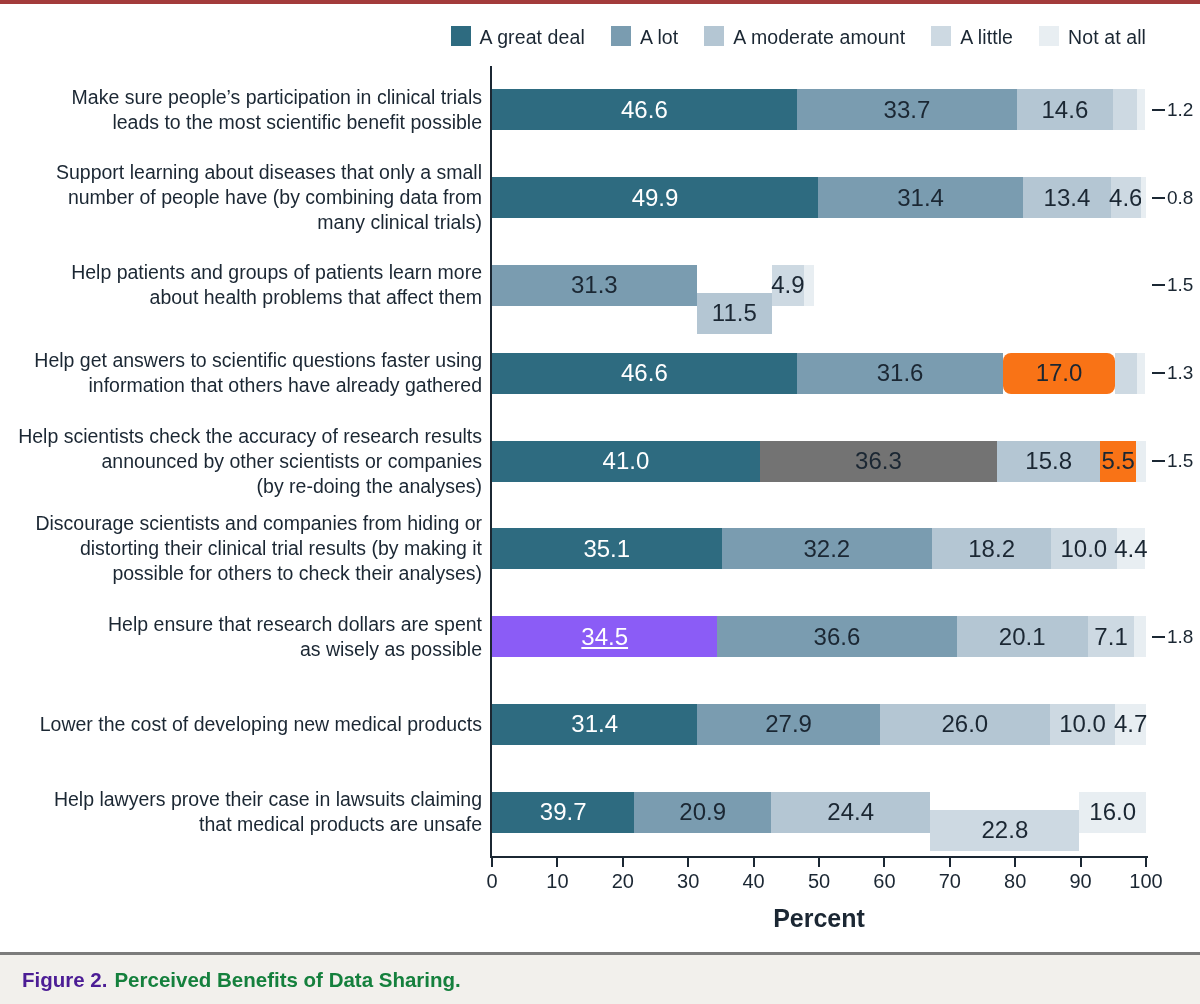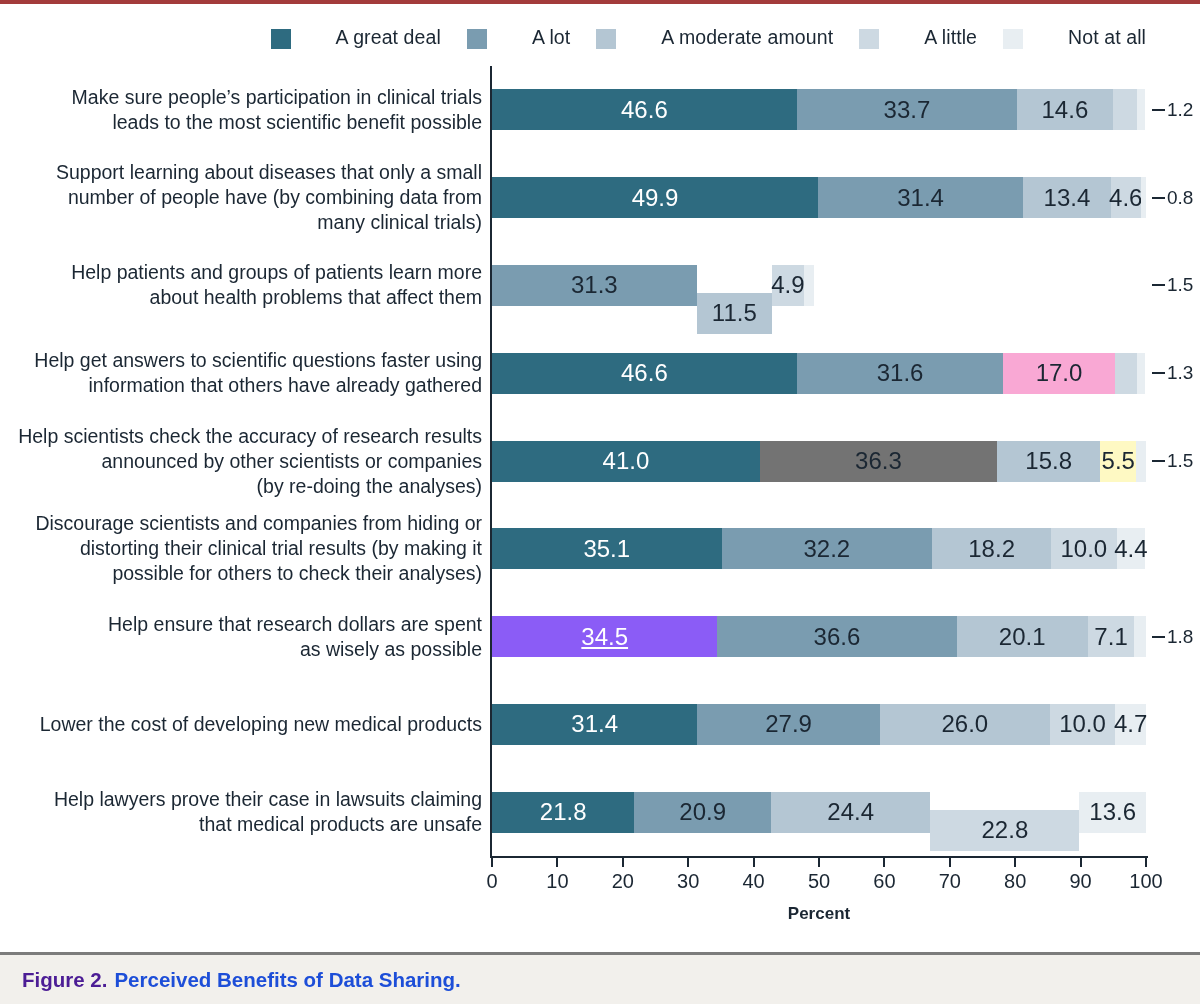--- a/index.html
+++ b/index.html
@@ -18,21 +18,21 @@
   #figure{
     position:absolute;left:0;top:4px;width:1200px;height:946px;
   }
 
   
   #legend{
     position:absolute;left:0;top:22px;width:1200px;
     display:flex;justify-content:flex-end;align-items:center;
     padding-right:54px;box-sizing:border-box;
   }
-  .legend-item{display:flex;align-items:flex-end;margin-left:26px;gap:36px;}
+  .legend-item{display:flex;align-items:flex-start;margin-left:26px;}
   .legend-swatch{width:20px;height:20px;display:inline-block;margin-right:9px;}
   .legend-label{font-size:19.5px;color:#1b2733;letter-spacing:.1px;}
 
   
   #plot{
     position:absolute;
     left:492px;top:62px;
     width:654px;height:790px;
   }
   #axisY{
@@ -75,36 +75,36 @@
   
   #xaxis{position:absolute;left:492px;top:852px;width:654px;height:1px;}
   #xline{position:absolute;left:-2px;top:0;width:658px;height:2px;background:#1b2733;}
   .tick{position:absolute;top:0;width:2px;height:11px;background:#1b2733;}
   .ticklabel{
     position:absolute;top:14px;font-size:20px;color:#1b2733;
     transform:translateX(-50%);white-space:nowrap;
   }
   #xtitle{
     position:absolute;top:900px;left:492px;width:654px;
-    text-align:center;font-size:17px;font-weight:bold;color:#1b2733;
+    text-align:center;font-size:25px;font-weight:bold;color:#1b2733;
   }
 
   
   #capRule{
     position:absolute;left:0;top:952px;width:1200px;height:3px;background:#7c7c7c;
   }
   #caption{
     position:absolute;left:0;top:955px;width:1200px;height:49px;
     background:#f2f0ec;
     display:flex;align-items:center;
     padding-left:22px;box-sizing:border-box;
     font-size:20.5px;font-weight:bold;
   }
   #capNum{color:#4c1d95;margin-right:7px;}
-  #capTxt{color:#1d4ed8;}
+  #capTxt{color:#15803d;}
 </style>
 </head>
 <body>
 
 <div id="topRule"></div>
 
 <div id="figure">
 
   <div id="legend">
       <div class="legend-item">
@@ -166,35 +166,35 @@
         </div>
         <div class="outlabel" style="left: calc(100% + 6px);">
           <span class="leader"></span>
           <span>1.5</span>
         </div>
       </div>
       <div class="row" style="top: 286.722px; height: 41px;">
         <div class="bar">
           <div class="seg dark" style="width: 46.6%; background: rgb(46, 107, 128);">46.6</div>
           <div class="seg light" style="width: 31.6%; background: rgb(122, 156, 176);">31.6</div>
-          <div class="seg light" style="width: 17%; background: #f9a8d4;">17.0</div>
+          <div class="seg light" style="width: 17%; background: #f97316; border-radius: 8px;">17.0</div>
           <div class="seg light" style="width: 3.4%; background: rgb(205, 217, 226);"></div>
           <div class="seg light" style="width: 1.3%; background: rgb(232, 238, 242);"></div>
         </div>
         <div class="outlabel" style="left: calc(100% + 6px);">
           <span class="leader"></span>
           <span>1.3</span>
         </div>
       </div>
       <div class="row" style="top: 374.5px; height: 41px;">
         <div class="bar">
           <div class="seg dark" style="width: 41%; background: rgb(46, 107, 128);">41.0</div>
           <div class="seg light" style="width: 36.3%; background: #737373;">36.3</div>
           <div class="seg light" style="width: 15.8%; background: rgb(180, 198, 211);">15.8</div>
-          <div class="seg light" style="width: 5.5%; background: #fef9c3;">5.5</div>
+          <div class="seg light" style="width: 5.5%; background: #f97316;">5.5</div>
           <div class="seg light" style="width: 1.5%; background: rgb(232, 238, 242);"></div>
         </div>
         <div class="outlabel" style="left: calc(100% + 6px);">
           <span class="leader"></span>
           <span>1.5</span>
         </div>
       </div>
       <div class="row" style="top: 462.278px; height: 41px;">
         <div class="bar">
           <div class="seg dark" style="width: 35.1%; background: rgb(46, 107, 128);">35.1</div>
@@ -221,25 +221,25 @@
         <div class="bar">
           <div class="seg dark" style="width: 31.4%; background: rgb(46, 107, 128);">31.4</div>
           <div class="seg light" style="width: 27.9%; background: rgb(122, 156, 176);">27.9</div>
           <div class="seg light" style="width: 26%; background: rgb(180, 198, 211);">26.0</div>
           <div class="seg light" style="width: 10%; background: rgb(205, 217, 226);">10.0</div>
           <div class="seg light" style="width: 4.7%; background: rgb(232, 238, 242);">4.7</div>
         </div>
       </div>
       <div class="row" style="top: 725.611px; height: 41px;">
         <div class="bar">
-          <div class="seg dark" style="width: 21.8%; background: rgb(46, 107, 128);">21.8</div>
+          <div class="seg dark" style="width: 21.8%; background: rgb(46, 107, 128);">39.7</div>
           <div class="seg light" style="width: 20.9%; background: rgb(122, 156, 176);">20.9</div>
           <div class="seg light" style="width: 24.4%; background: rgb(180, 198, 211);">24.4</div>
           <div class="seg light" style="width: 22.8%; background: rgb(205, 217, 226); margin-top: 18px;">22.8</div>
-          <div class="seg light" style="width: 10.2%; background: rgb(232, 238, 242);">13.6</div>
+          <div class="seg light" style="width: 10.2%; background: rgb(232, 238, 242);">16.0</div>
         </div>
       </div>
     </div>
 
   <div id="xaxis">
     <div id="xline"></div>
   <div class="tick" style="left: -1px;"></div>
       <div class="ticklabel" style="left: 0px;">0</div>
       <div class="tick" style="left: 64.4px;"></div>
       <div class="ticklabel" style="left: 65.4px;">10</div>

